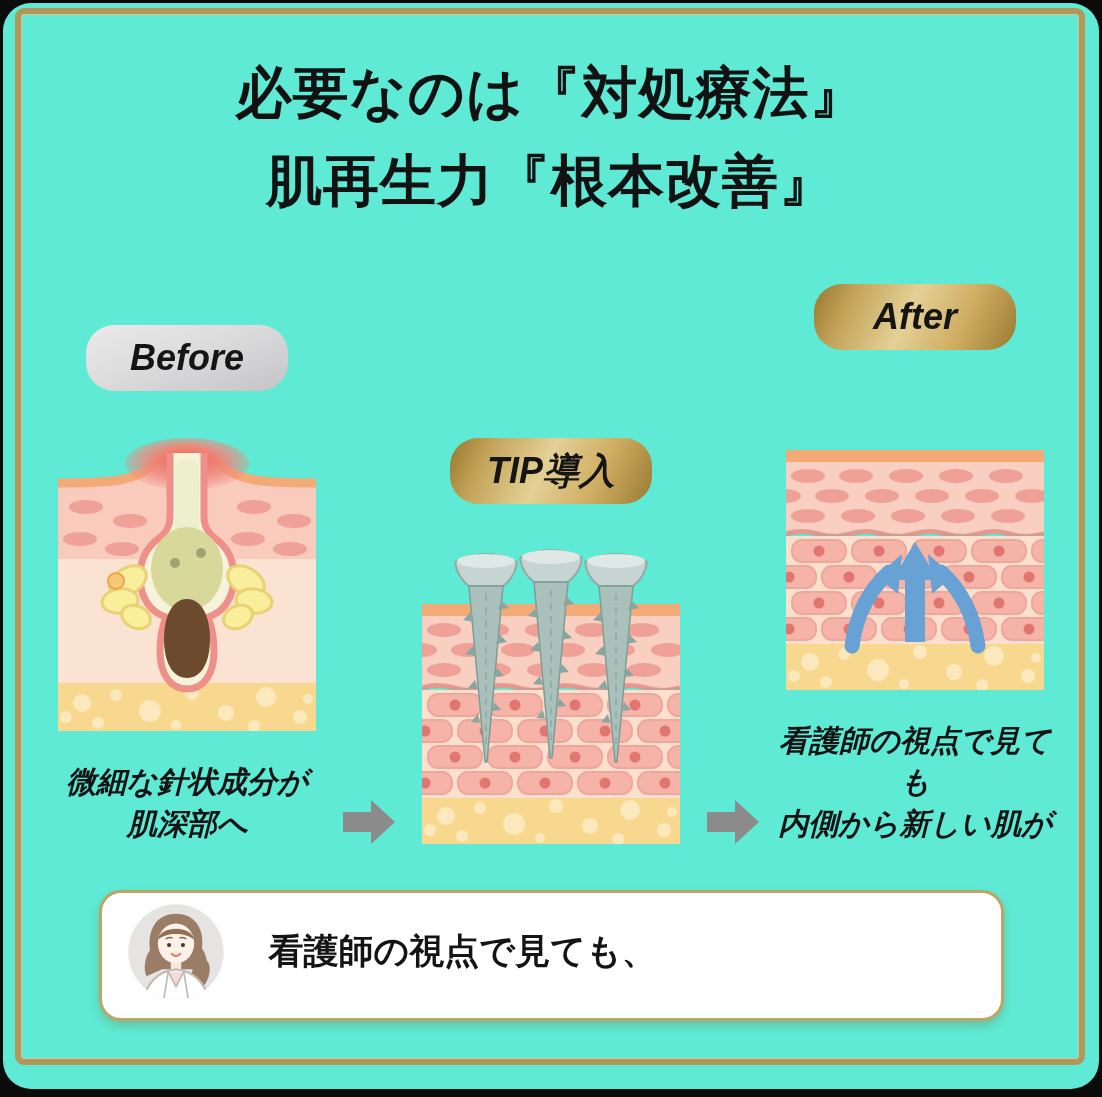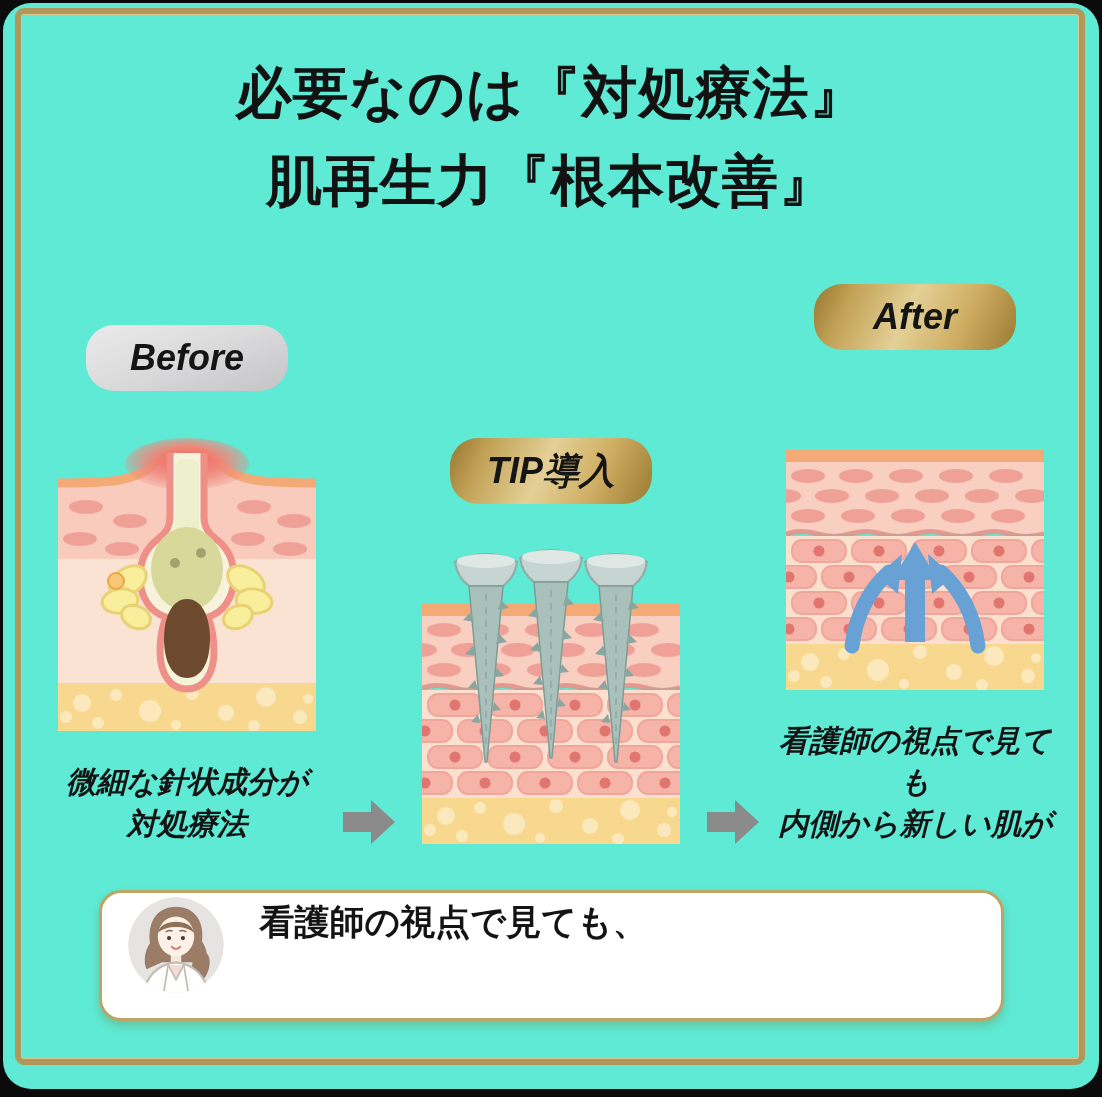--- a/index.html
+++ b/index.html
@@ -45,21 +45,21 @@
   .illus { margin-top:40px; width:258px; height:300px; display:block; }
   .arrow-cell { width:52px; margin:0 5px; display:flex; justify-content:center; margin-top:275px; }
   .caption {
     margin-top:30px; text-align:center;
     font-size:30px; font-weight:800; color:#141414; line-height:1.38;
   }
   .note-box {
     width:905px; height:131px; margin:46px auto 0;
     background:#ffffff; border:3px solid #bca667; border-radius:22px;
     box-shadow:0 5px 9px rgba(125,105,45,0.30);
-    display:flex; padding:0 24px 8px 22px;
+    display:flex; align-items:center; padding:0 24px 8px 22px;gap:9px;
   }
   .avatar { width:104px; height:104px; flex:0 0 104px; margin-right:32px; }
   .note-text { font-size:35px; font-weight:800; color:#141414; line-height:1.68; }
   .hidden-defs { position:absolute; width:0; height:0; overflow:hidden; }
 </style>
 </head>
 <body>
 
 <svg class="hidden-defs" aria-hidden="true">
   <defs>
@@ -187,21 +187,21 @@
         </g>
         <circle cx="58" cy="150" r="8" fill="#f6c878" stroke="#eda448" stroke-width="2"></circle>
         <rect x="117" y="28" width="24" height="88" rx="9" fill="#eef0cd"></rect>
         <ellipse cx="129" cy="138" rx="36" ry="42" fill="#d8d89b"></ellipse>
         <circle cx="117" cy="132" r="5" fill="#8e9160" opacity="0.75"></circle>
         <circle cx="143" cy="122" r="5" fill="#8e9160" opacity="0.75"></circle>
         <path d="M129,168 C114,168 106,186 106,208 C106,232 115,247 129,247 C143,247 152,232 152,208 C152,186 144,168 129,168 Z" fill="#6b4a2d"></path>
       </svg>
       <div class="caption">
         <div>微細な針状成分が</div>
-        <div>対処療法</div>
+        <div>肌深部へ</div>
       </div>
     </div>
 
     <div class="arrow-cell">
       <svg width="52" height="44" viewBox="0 0 52 44">
         <polygon points="0,12 28,12 28,0 52,22 28,44 28,32 0,32" fill="#8b8b8b"></polygon>
       </svg>
     </div>
 
     <div class="step-col">

